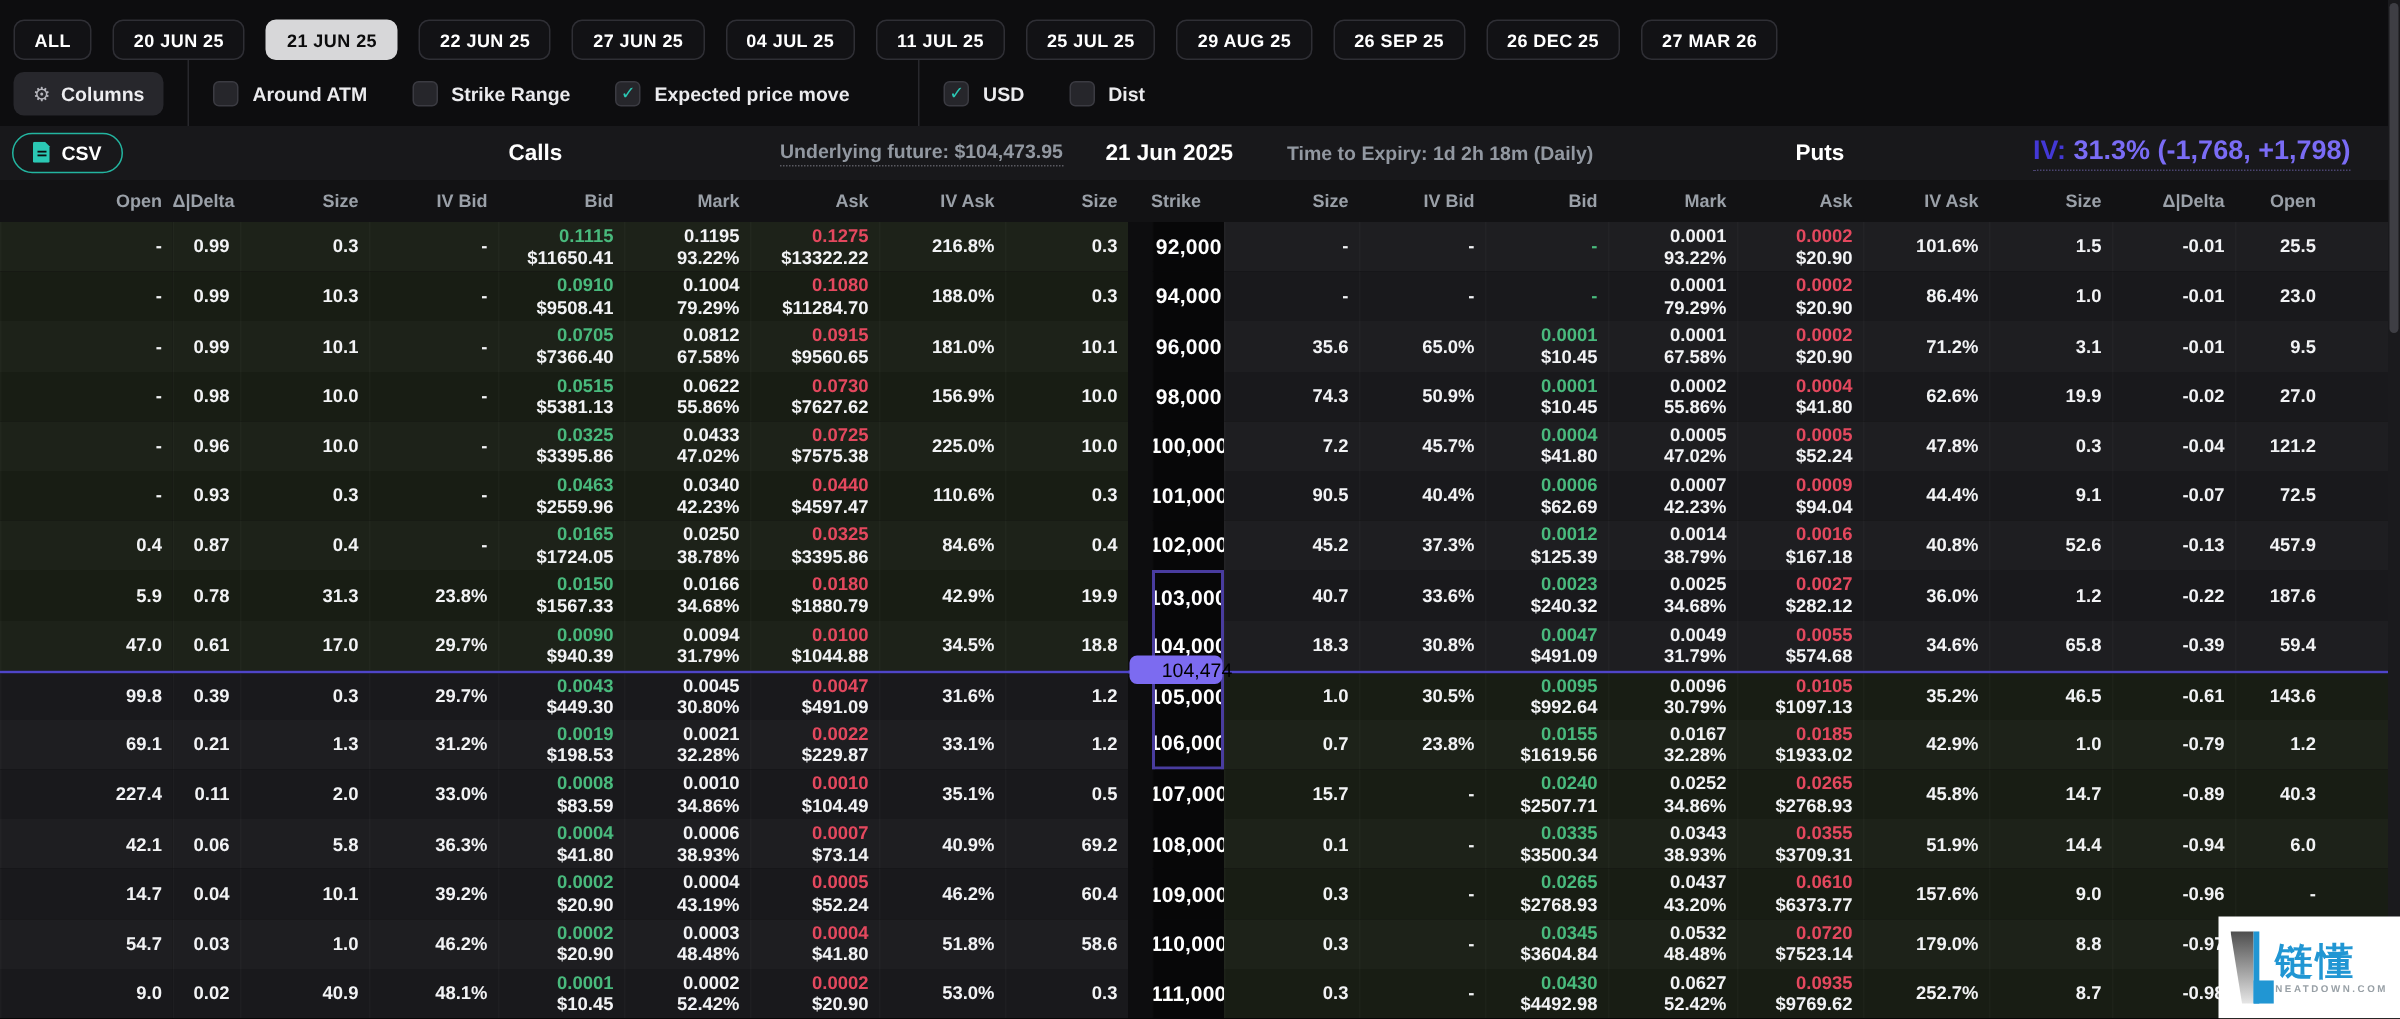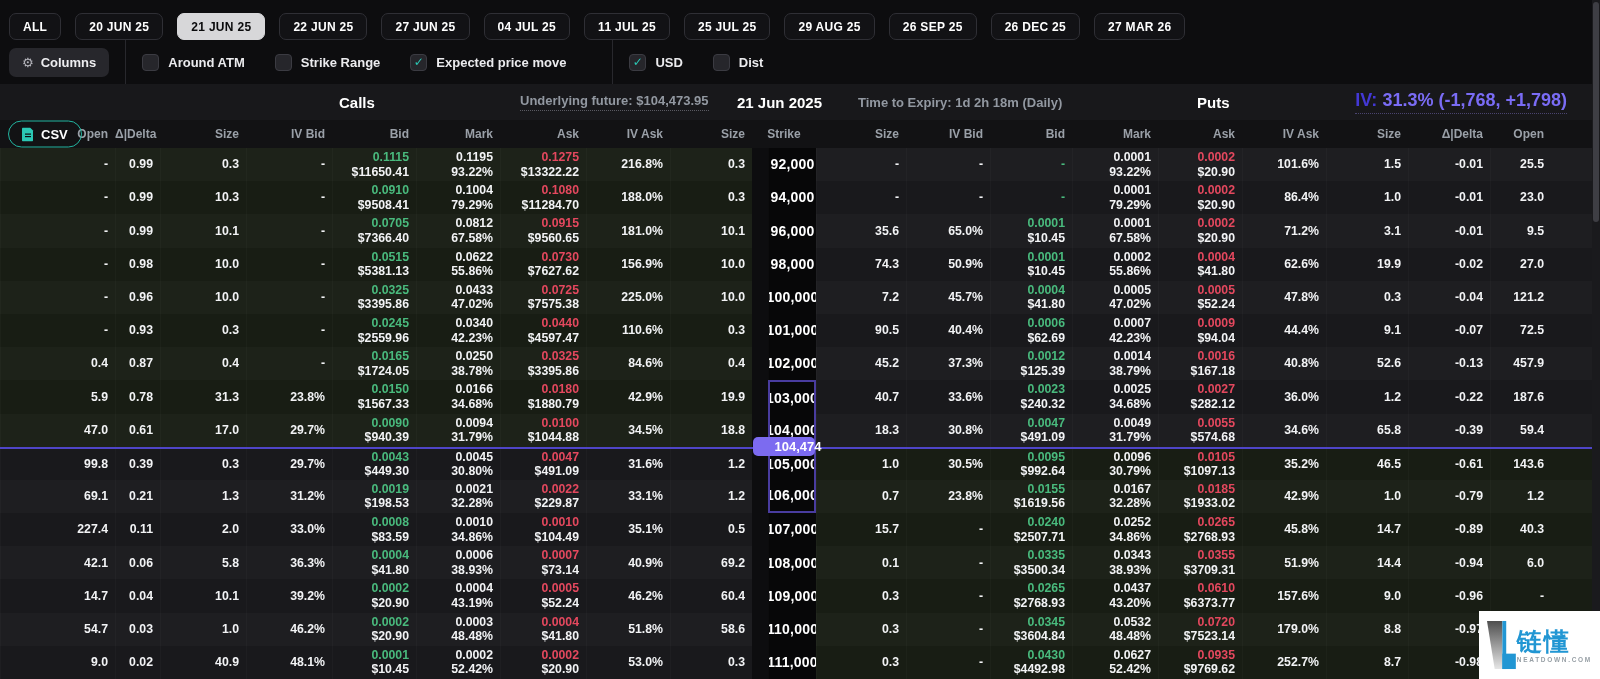--- a/index.html
+++ b/index.html
@@ -20,22 +20,22 @@
   .gear { color:#b5b5bc; font-size:13px; line-height:1; }
   .vdiv { width:1px; align-self:stretch; background:#28282d; margin:0 16px; }
   .chk { display:flex; align-items:center; gap:9px; margin-right:30px; font-size:13px; font-weight:700; color:#ebebee; cursor:pointer; }
   .chkbox { width:17px; height:17px; border-radius:4px; background:#26262b; border:1px solid #3b3b42;
             display:flex; align-items:center; justify-content:center; font-size:12px; font-weight:700; color:transparent; }
   .chkbox.checked { color:#2bc8b4; }
 
   
   .secbar { position:relative; height:36px; background:#18181b; font-weight:700; }
   .secbar > * { position:absolute; top:50%; transform:translateY(-50%); white-space:nowrap; }
-  .csv-btn { left:8px; display:flex; align-items:flex-end; gap:7px; border:1px solid #23b5a0; border-radius:15px;
-             padding:5px 13px; color:#fff; font-size:13px; font-weight:700; background:transparent; cursor:pointer; transform:translateY(-50%);margin-top:32px; }
+  .csv-btn { left:8px; display:flex; align-items:flex-start; gap:7px; border:1px solid #23b5a0; border-radius:15px;
+             padding:5px 13px; color:#fff; font-size:13px; font-weight:700; background:transparent; cursor:pointer; transform:translateY(-50%); }
   .calls-lbl { left:339px; font-size:15px; color:#fff; }
   .under-lbl { left:520px; font-size:13px; color:#9298a1; border-bottom:1px dotted #5a5a62; padding-bottom:2px; cursor:pointer; }
   .date-lbl  { left:737px; font-size:15px; color:#fff; }
   .expiry-lbl{ left:858px; font-size:13px; color:#9298a1; }
   .puts-lbl  { left:1197px; font-size:15px; color:#fff; }
   .iv-wrap   { right:33px; font-size:18px; border-bottom:1px dotted #4a4470; padding-bottom:2px; cursor:pointer; }
   .iv-label  { color:#4338d6; }
   .iv-value  { color:#7a6cf5; }
 
   
@@ -54,21 +54,21 @@
   .gA { background:#1d2219; } .gB { background:#181d14; }
   .nA { background:#1e1e21; } .nB { background:#19191c; }
   .g { color:#49ba7d; } .r { color:#e4485e; } .w { color:#f2f3f5; }
   .l2 { color:#f2f3f5; }
   .strike-cell { background:#070708; align-items:center; padding-right:0; font-size:14px; color:#fff; letter-spacing:.2px;margin-left:16px; }
   .mb  { border-left:2px solid #493c9f !important; border-right:2px solid #493c9f; }
   .mb-top { border-top:2px solid #493c9f; }
   .mb-bot { border-bottom:2px solid #493c9f; }
   .spotline { border-top:2px solid #4f45c8; }
   .spot-badge { position:absolute; left:753px; width:62px; height:19px; z-index:6; background:#7c6bf0; border-radius:5px;
-                color:#ffffff; font-size:13px; font-weight:700; display:flex; align-items:center; justify-content:center;padding-left:28px; }
+                color:#000000; font-size:13px; font-weight:400; display:flex; align-items:center; justify-content:center;padding-left:28px; }
 
   
   .sbar { position:absolute; right:0; top:0; width:8px; height:100%; background:#1a1a1d; z-index:4; }
   .sbar-thumb { position:absolute; top:2px; right:1px; width:6px; height:220px; background:#3e3e44; border-radius:3px; cursor:pointer; }
 
   
   .wm { position:absolute; right:0; bottom:0; width:121px; height:68px; background:#fff; z-index:10;
         display:flex; align-items:center; gap:1px; padding:7px 8px; }
   .wm-txt { display:flex; flex-direction:column; align-items:flex-start; }
   .wm-zh { color:#2196d3; font-size:25px; font-weight:700; line-height:26px; letter-spacing:2px; }
@@ -490,21 +490,21 @@
         <div class="cell gB">
           <div class="l1 w">0.93</div>
         </div>
         <div class="cell gB">
           <div class="l1 w">0.3</div>
         </div>
         <div class="cell gB">
           <div class="l1 w">-</div>
         </div>
         <div class="cell gB">
-          <div class="l1 g">0.0245</div>
+          <div class="l1 g">0.0463</div>
           <div class="l2">$2559.96</div>
         </div>
         <div class="cell gB">
           <div class="l1 w">0.0340</div>
           <div class="l2">42.23%</div>
         </div>
         <div class="cell gB">
           <div class="l1 r">0.0440</div>
           <div class="l2">$4597.47</div>
         </div>

